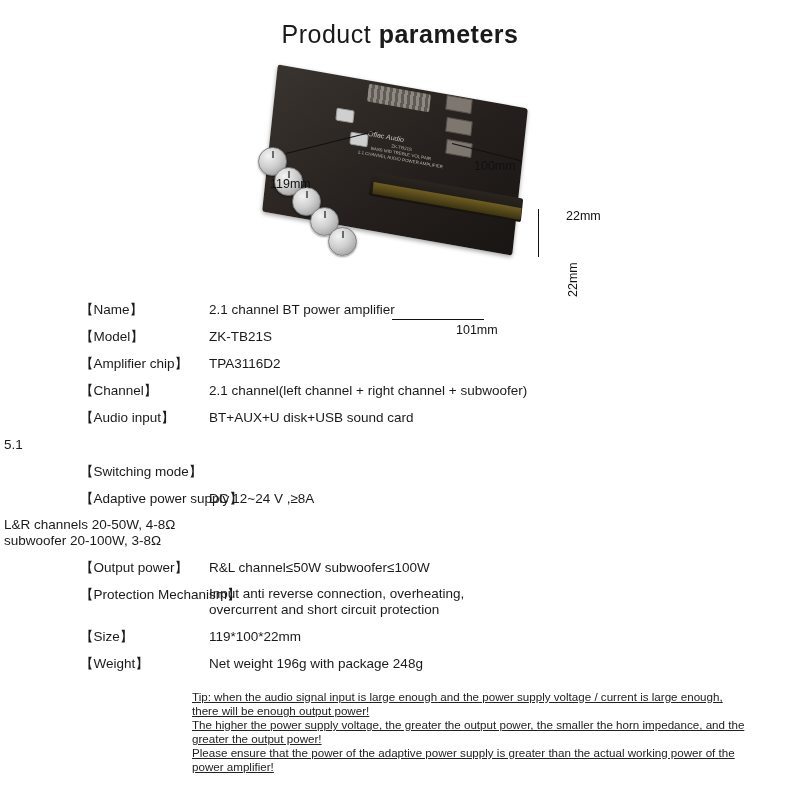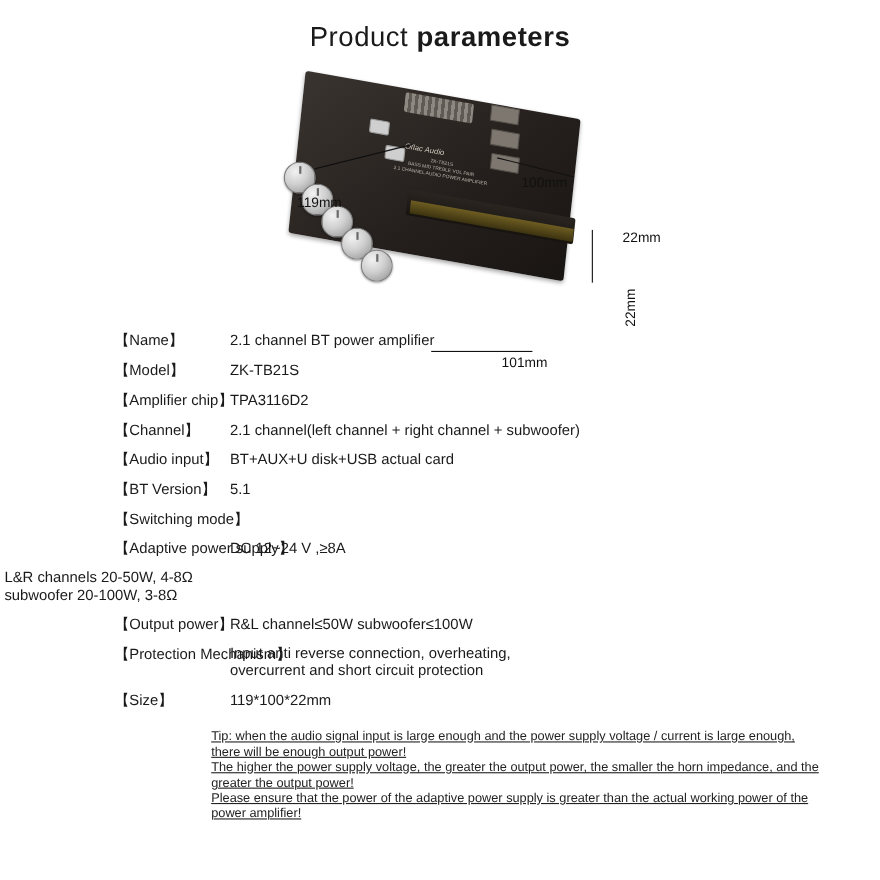--- a/index.html
+++ b/index.html
@@ -167,21 +167,21 @@
   }
   .spec-row {
     display: flex;
     align-items: flex-start;
     font-size: 13.5px;
     line-height: 17px;
     padding: 5px 0;
   }
   .spec-label {
     width: 205px;
-    padding-left: 104px;
+    padding-left: 80px;
     box-sizing: border-box;
     flex: 0 0 auto;
     text-align: left;
     white-space: nowrap;
   }
   .spec-value {
     flex: 1 1 auto;
     padding-left: 4px;
     white-space: pre-line;
   }
@@ -261,24 +261,23 @@
     <div class="spec-row">
       <div class="spec-label">【Amplifier chip】</div>
       <div class="spec-value">TPA3116D2</div>
     </div>
     <div class="spec-row">
       <div class="spec-label">【Channel】</div>
       <div class="spec-value">2.1 channel(left channel + right channel + subwoofer)</div>
     </div>
     <div class="spec-row">
       <div class="spec-label">【Audio input】</div>
-      <div class="spec-value">BT+AUX+U disk+USB actual card</div>
-    </div>
-    <div class="spec-row">
-      <div class="spec-label">【BT Version】</div>
+      <div class="spec-value">BT+AUX+U disk+USB sound card</div>
+    </div>
+    <div class="spec-row">
       <div class="spec-value">5.1</div>
     </div>
     <div class="spec-row">
       <div class="spec-label">【Switching mode】</div>
     </div>
     <div class="spec-row">
       <div class="spec-label">【Adaptive power supply】</div>
       <div class="spec-value">DC 12~24 V ,≥8A</div>
     </div>
     <div class="spec-row two-line">
@@ -291,19 +290,23 @@
     </div>
     <div class="spec-row two-line">
       <div class="spec-label">【Protection Mechanism】</div>
       <div class="spec-value">Input anti reverse connection, overheating,
 overcurrent and short circuit protection</div>
     </div>
     <div class="spec-row">
       <div class="spec-label">【Size】</div>
       <div class="spec-value">119*100*22mm</div>
     </div>
+    <div class="spec-row">
+      <div class="spec-label">【Weight】</div>
+      <div class="spec-value">Net weight 196g  with package 248g</div>
+    </div>
   </div>
 
   <div class="tip">Tip: when the audio signal input is large enough and the power supply voltage / current is large enough, there will be enough output power!
 The higher the power supply voltage, the greater the output power, the smaller the horn impedance, and the greater the output power!
 Please ensure that the power of the adaptive power supply is greater than the actual working power of the power amplifier!</div>
 
 </div>
 
 </body></html>

